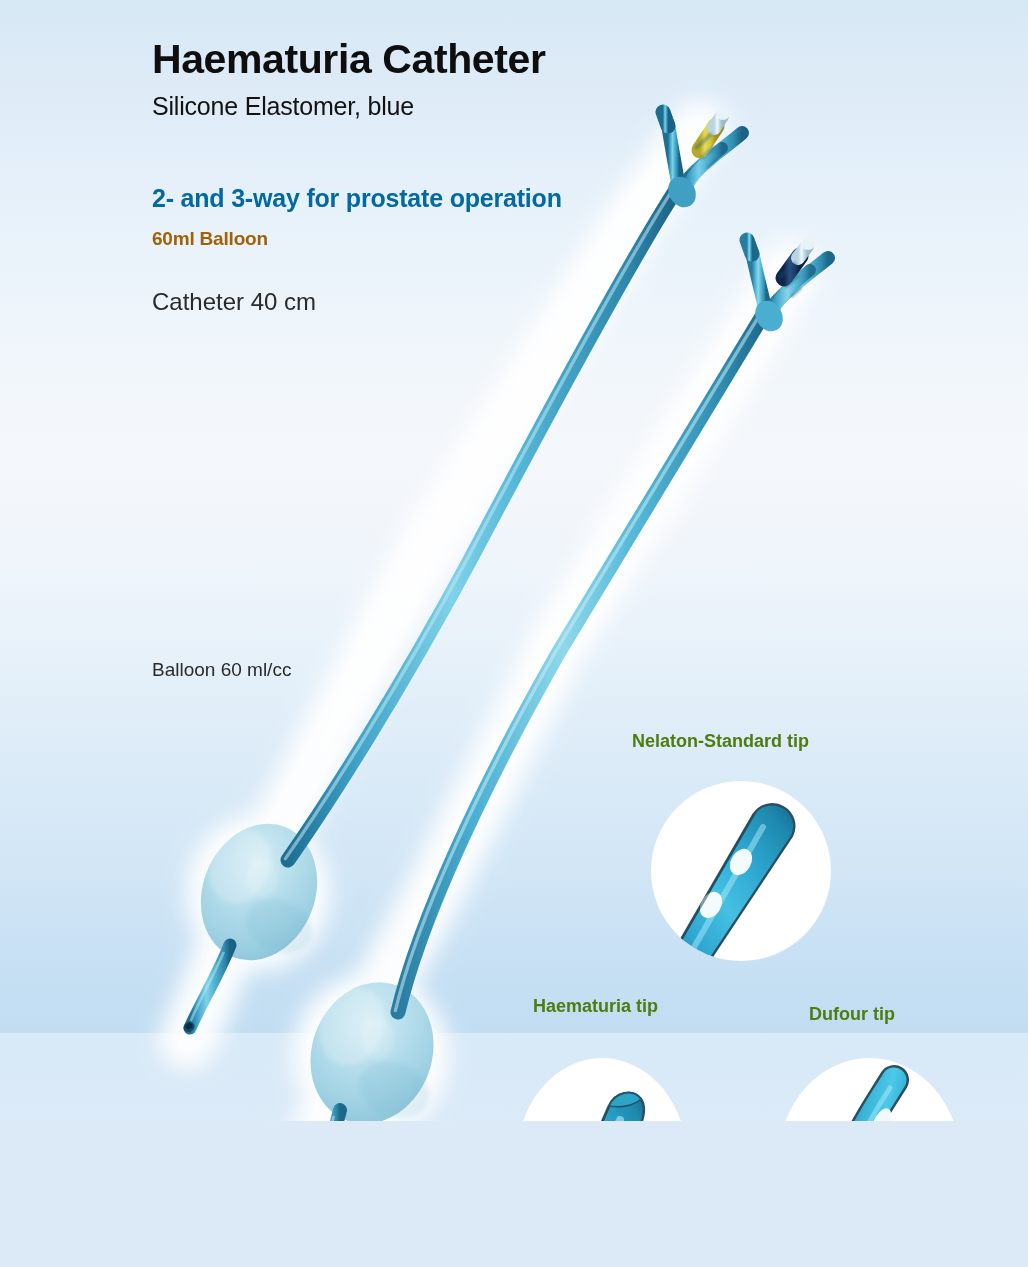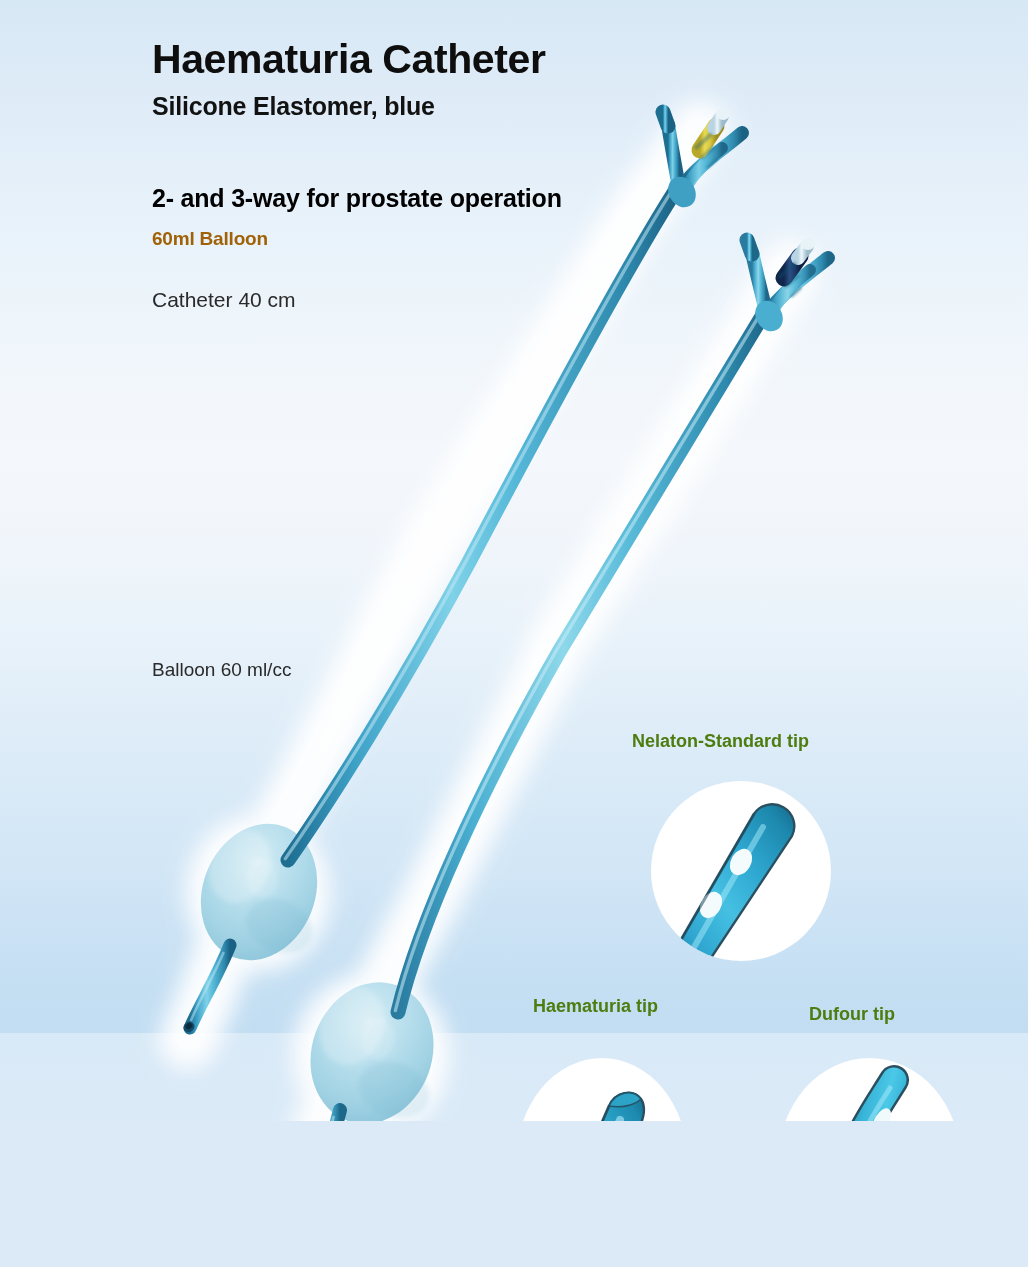--- a/index.html
+++ b/index.html
@@ -24,33 +24,33 @@
     position:absolute; left:0; top:1033px; width:1028px; height:234px;
     background:linear-gradient(to bottom,#d8e9f7 0%, #dcebf8 60%, #d9e9f7 100%);
   }
   
   .txt { position:absolute; white-space:pre; }
   .title {
     left:152px; top:36px; font-size:41px; font-weight:bold;
     color:#0e0e0e; letter-spacing:-0.4px;
   }
   .subtitle {
-    left:152px; top:92px; font-size:25px; font-weight:bold;
+    left:152px; top:92px; font-size:25px; font-weight:normal;
     color:#121212; letter-spacing:-0.2px;
   }
   .red-line1 {
     left:152px; top:184px; font-size:25px; font-weight:bold;
-    color:#000000; letter-spacing:-0.2px;
+    color:#0369a1; letter-spacing:-0.2px;
   }
   .red-line2 {
     left:152px; top:228px; font-size:19px; font-weight:bold;
     color:#a16207; letter-spacing:-0.2px;
   }
   .cath-len {
-    left:152px; top:288px; font-size:21px; color:#2a2a2a; font-weight:400;
+    left:152px; top:288px; font-size:24px; color:#2a2a2a; font-weight:400;
   }
   .balloon-lbl {
     left:152px; top:659px; font-size:19px; color:#2a2a2a; font-weight:400;text-align:right;
   }
   .shaft-note {
     left:150px; top:408px; width:324px; text-align:right;
     font-size:18px; font-weight:bold; color:#111; line-height:24px;
     white-space:normal;
   }
   .tip-lbl { font-size:18px; font-weight:bold; color:#4d7c0f; }

